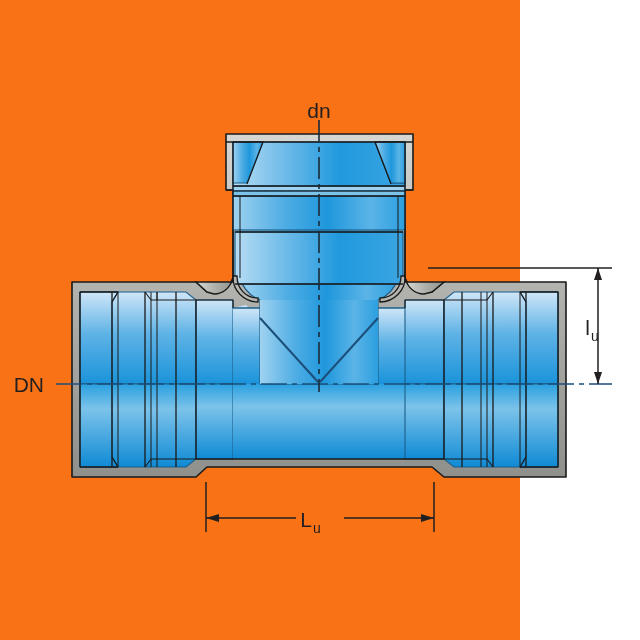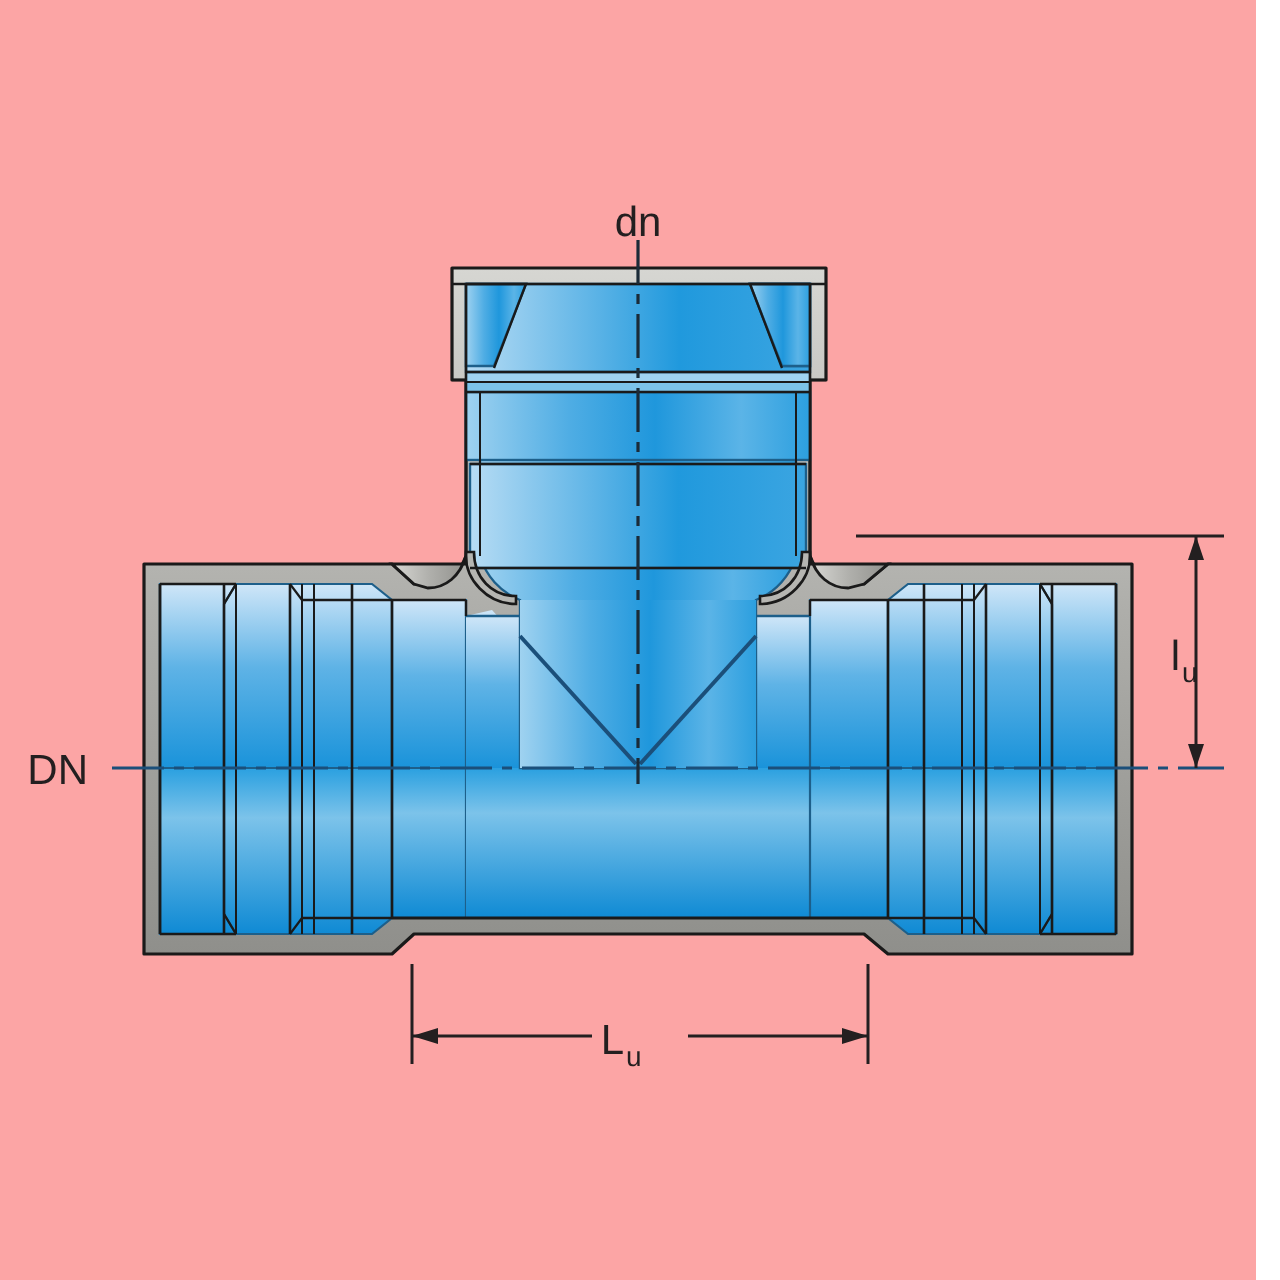--- a/index.html
+++ b/index.html
@@ -1,18 +1,18 @@
 <!DOCTYPE html>
 <html><head>
 <meta charset="utf-8">
 <style>
   html,body{margin:0;padding:0;background:#ffffff;}
   body{width:640px;height:640px;overflow:hidden;
        font-family:"Liberation Sans",sans-serif;}
-  #stage{position:relative;width:628px;height:640px;background:#fca5a5;}
+  #stage{position:relative;width:520px;height:640px;background:#f97316;}
   svg{display:block;}
   .lbl{font-family:"Liberation Sans",sans-serif;font-size:21px;fill:#231f20;}
   .lbl-sub{font-family:"Liberation Sans",sans-serif;font-size:14px;fill:#231f20;}
 </style>
 </head>
 <body>
 
 <div id="stage">
 <svg width="640" height="640" viewBox="0 0 640 640">
 

